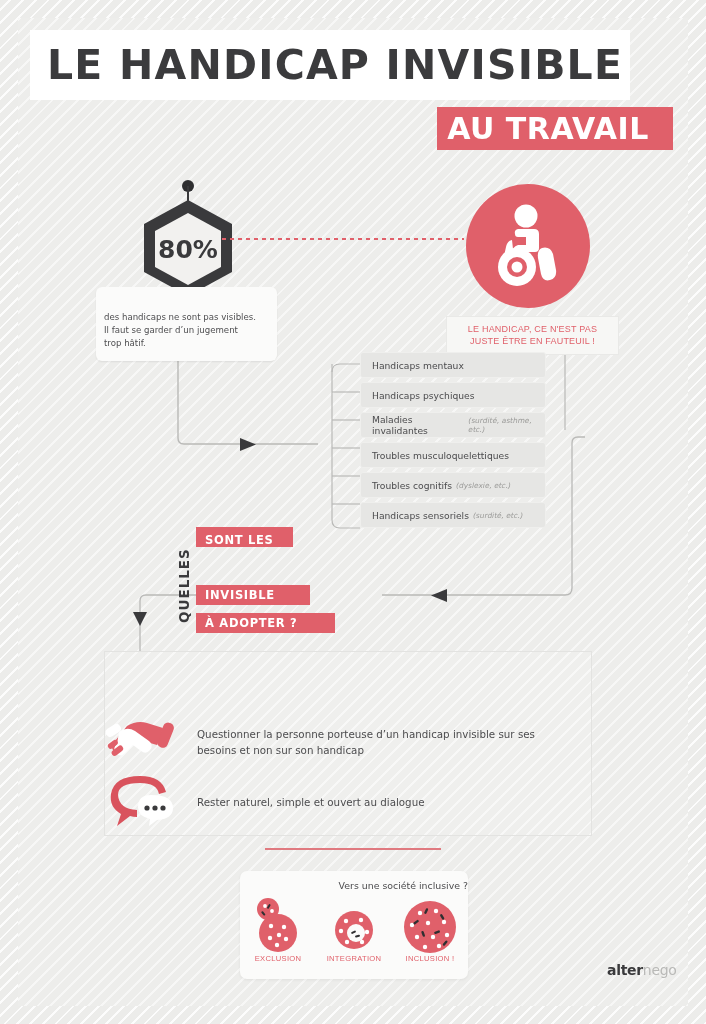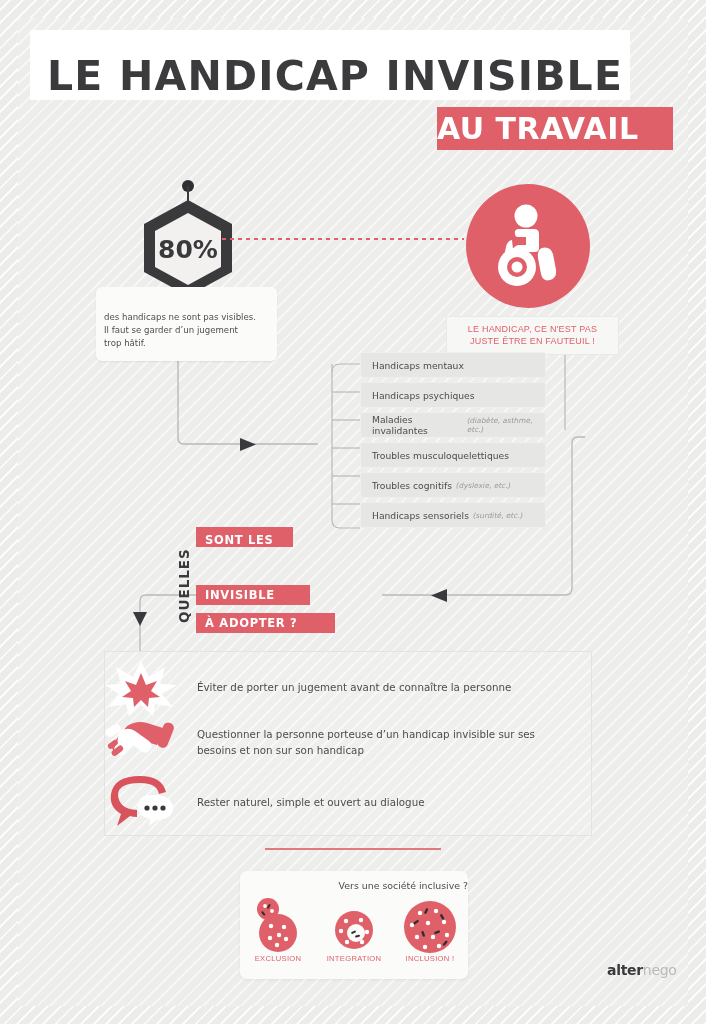--- a/index.html
+++ b/index.html
@@ -33,35 +33,35 @@
        rgba(255,255,255,0.55) 2px,
        rgba(0,0,0,0) 2px,
        rgba(0,0,0,0) 9px);
   }
 
   
   .title-bar{
     position:absolute;left:30px;top:30px;
     width:600px;height:70px;
     background:#ffffff;
-    display:flex;align-items:flex-end;
+    display:flex;align-items:center;
   }
   .title-bar span{
     margin-left:17px;
     font-size:41px;
     font-weight:bold;
     letter-spacing:1.2px;
     color:#3b3b3d;
     font-family:"DejaVu Sans", sans-serif;
   }
   .subtitle-bar{
     position:absolute;left:437px;top:107px;
     width:236px;height:43px;
     background:#e0606a;
-    display:flex;align-items:center;justify-content:flex-start;
+    display:flex;align-items:center;justify-content:center;
   }
   .subtitle-bar span{
     margin-right:14px;
     font-size:30px;font-weight:bold;
     letter-spacing:0.5px;
     color:#ffffff;
     font-family:"DejaVu Sans", sans-serif;
   }
 
   
@@ -292,21 +292,21 @@
     <div class="list-item">
       <span class="lbl">Handicaps mentaux</span>
       <span class="sub"></span>
     </div>
     <div class="list-item">
       <span class="lbl">Handicaps psychiques</span>
       <span class="sub"></span>
     </div>
     <div class="list-item">
       <span class="lbl">Maladies invalidantes</span>
-      <span class="sub">(diabète, asthme, etc.)</span>
+      <span class="sub">(surdité, asthme, etc.)</span>
     </div>
     <div class="list-item">
       <span class="lbl">Troubles musculoquelettiques</span>
       <span class="sub"></span>
     </div>
     <div class="list-item">
       <span class="lbl">Troubles cognitifs</span>
       <span class="sub">(dyslexie, etc.)</span>
     </div>
     <div class="list-item">
@@ -320,29 +320,20 @@
     <span>SONT LES</span>
   </div>
   <div class="qbar" id="qbar1">
     <span>INVISIBLE</span>
   </div>
   <div class="qbar" id="qbar2">
     <span>À ADOPTER ?</span>
   </div>
 
   <div class="attitudes">
-    <div class="att-row" id="att0">
-      <div class="att-icon">
-        <svg width="72" height="58" viewBox="0 0 72 58">
-          <polygon points="36,2 44,18 60,8 55,25 72,26 57,35 68,48 50,45 48,57 36,46 24,57 21,45 4,48 14,35 0,26 16,25 11,8 28,18" fill="#ffffff"></polygon>
-          <polygon points="36,14 41,26 52,22 46,32 55,38 44,39 43,48 36,41 29,48 28,39 17,38 26,32 20,22 31,26" fill="#e0606a"></polygon>
-        </svg>
-      </div>
-      <div class="att-text">Éviter de porter un jugement avant de connaître la personne</div>
-    </div>
     <div class="att-row" id="att1">
       <div class="att-icon">
         <svg width="72" height="52" viewBox="0 0 72 52">
           <rect x="0" y="12" width="16" height="9" rx="4" fill="#ffffff" transform="rotate(-32 8 16)"></rect>
           <rect x="55" y="8" width="11" height="26" rx="5" fill="#e0606a" transform="rotate(22 60 21)"></rect>
           <path d="M22,12 Q32,6 42,9 L58,14 L52,31 L38,27 Q32,25 28,29 L16,38 Q11,41 8,36 Q5,31 10,27 Z" fill="#e0606a"></path>
           <path d="M14,18 Q22,12 30,17 L44,27 Q49,31 45,36 Q41,41 36,37 L28,31 L20,39 Q15,44 11,39 Q7,34 12,30 Z" fill="#ffffff"></path>
           <rect x="6" y="34" width="13" height="6" rx="3" fill="#e0606a" transform="rotate(-38 12 37)"></rect>
           <rect x="2" y="28" width="11" height="5.5" rx="2.7" fill="#e0606a" transform="rotate(-38 7 30)"></rect>
         </svg>

